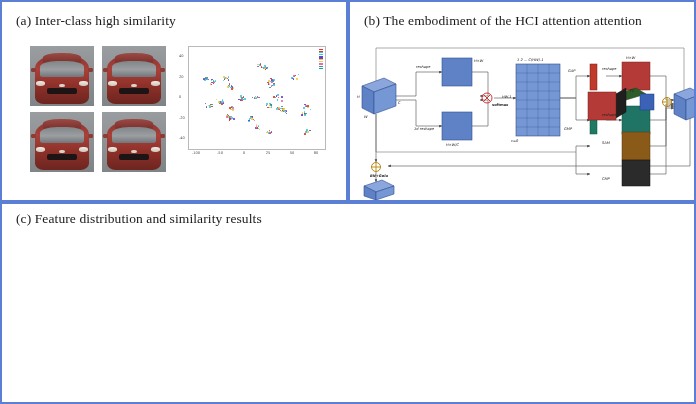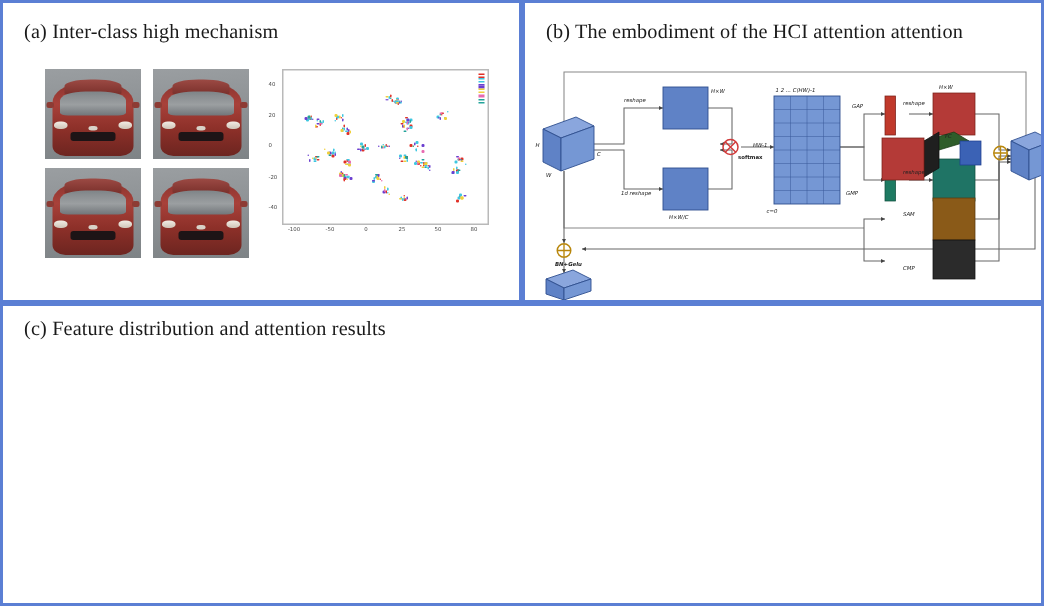--- a/index.html
+++ b/index.html
@@ -116,21 +116,21 @@
   
   #diagram { position:absolute; left:4px; top:32px; width:340px; height:166px; }
   #diagram svg { display:block; }
 </style>
 </head>
 <body>
 
 <div id="figure">
 
   <section class="panel a">
-    <div class="ptitle">(a) Inter-class high mechanism</div>
+    <div class="ptitle">(a) Inter-class high similarity</div>
 
     <div class="carsgrid">
       <div class="carimg">
         <div class="road"></div>
           <div class="body"></div>
           <div class="roof"></div>
         <div class="wind"></div>
           <div class="mirL"></div>
           <div class="mirR"></div>
         <div class="lampL"></div>
@@ -576,17 +576,17 @@
           <text x="248" y="110">SAM</text>
           <text x="248" y="146">CMP</text>
           <text x="276" y="58">FC</text>
           <text x="16" y="143" font-weight="bold">BN+Gelu</text>
         </g>
       </svg>
     </div>
   </section>
 
   <section class="panel c">
-    <div class="ptitle">(c) Feature distribution and attention results</div>
+    <div class="ptitle">(c) Feature distribution and similarity results</div>
 
   </section>
 
 </div>
 
 </body></html>

